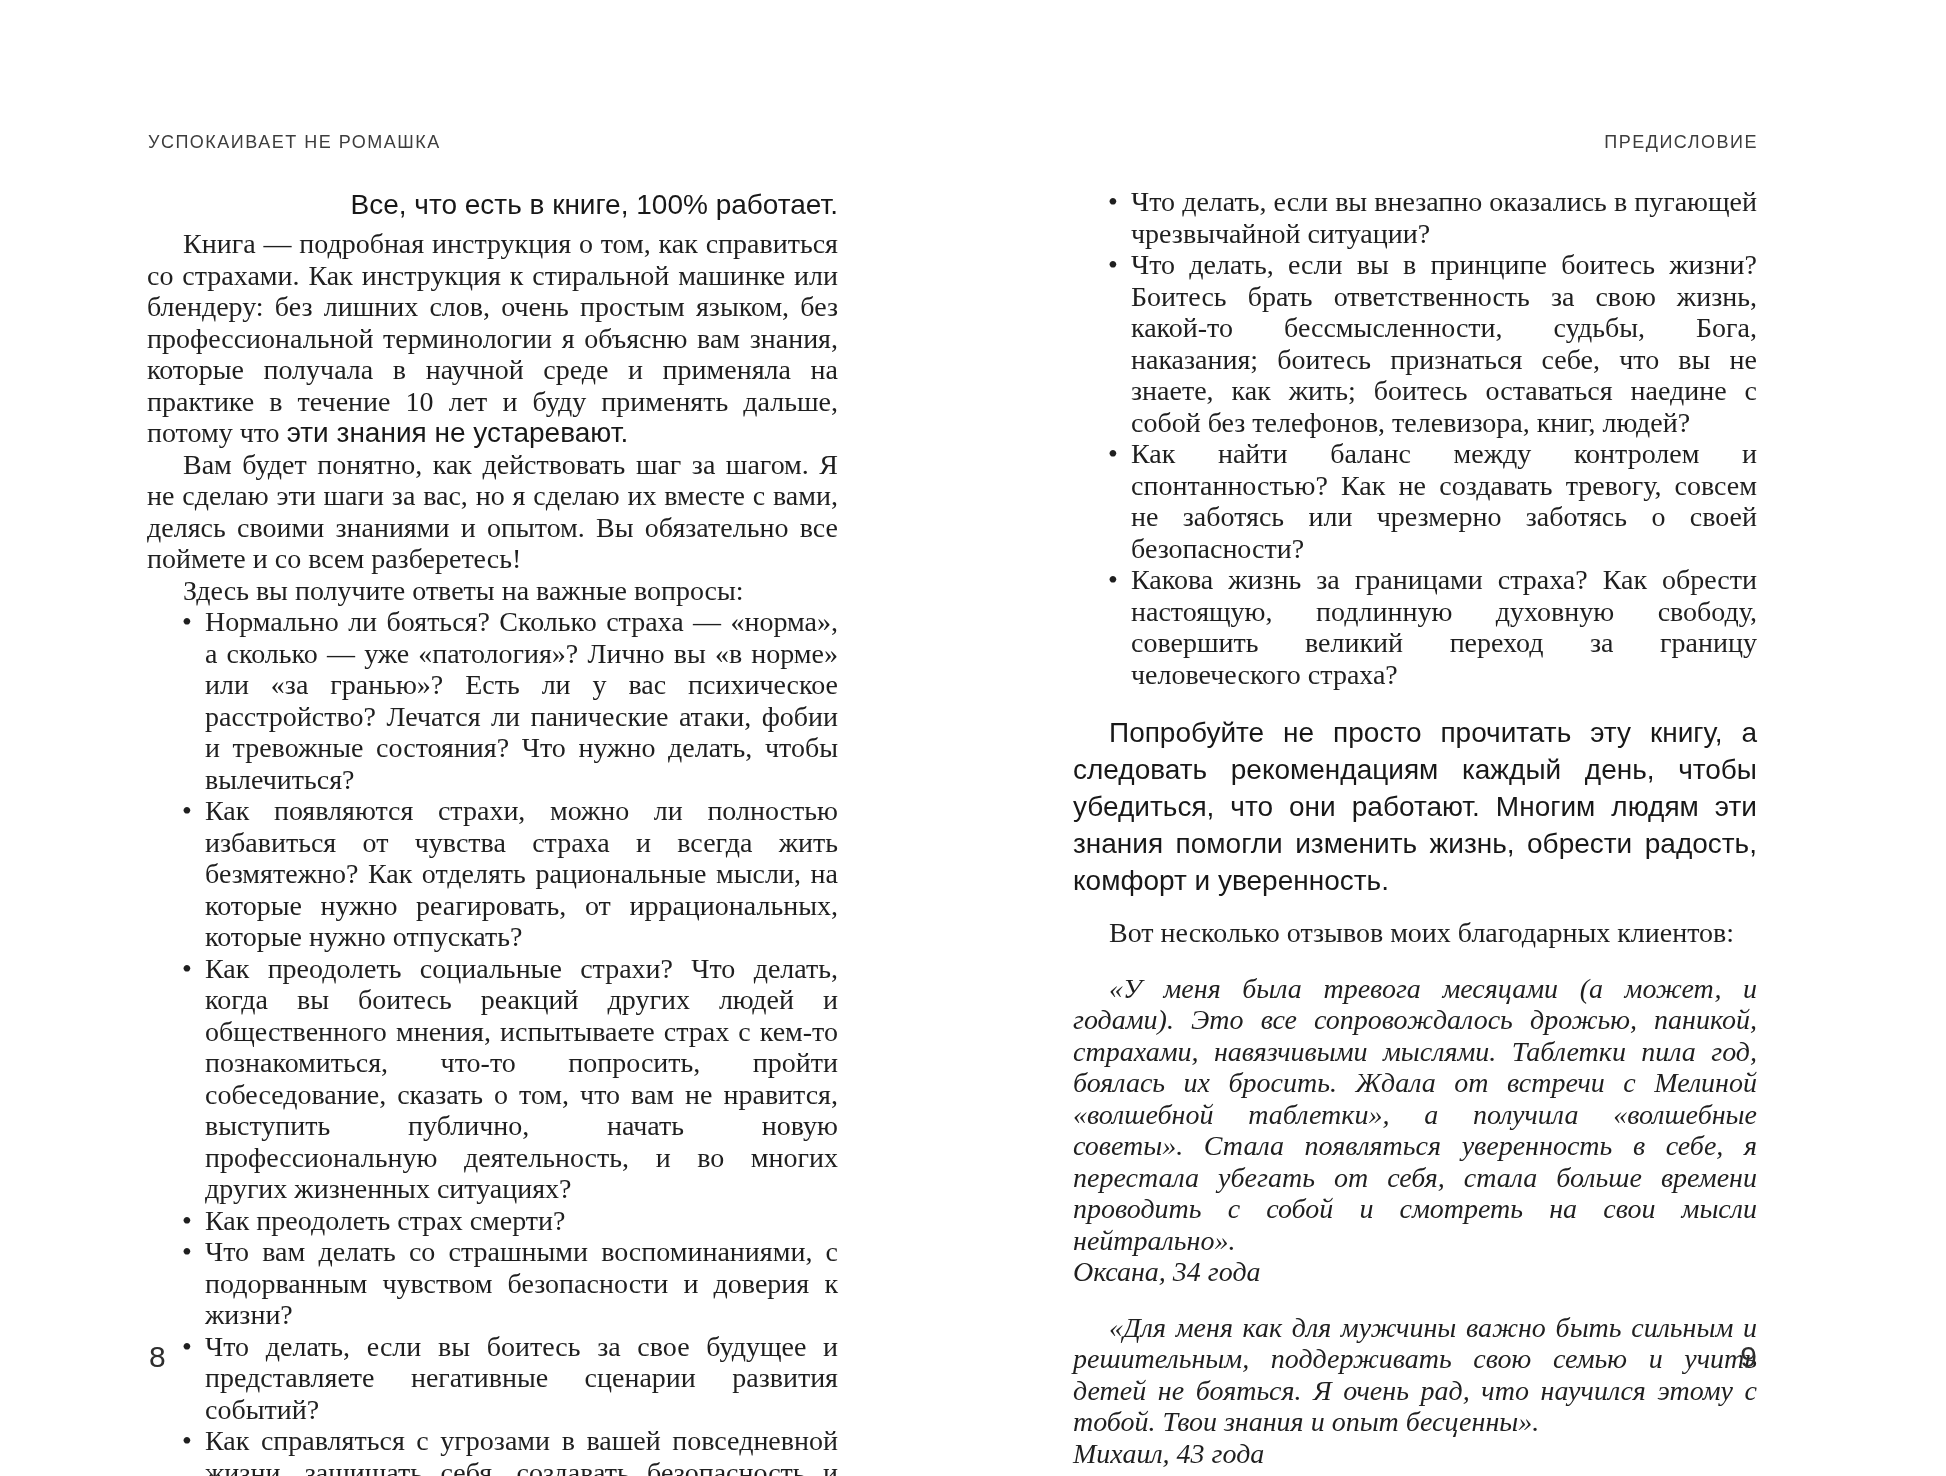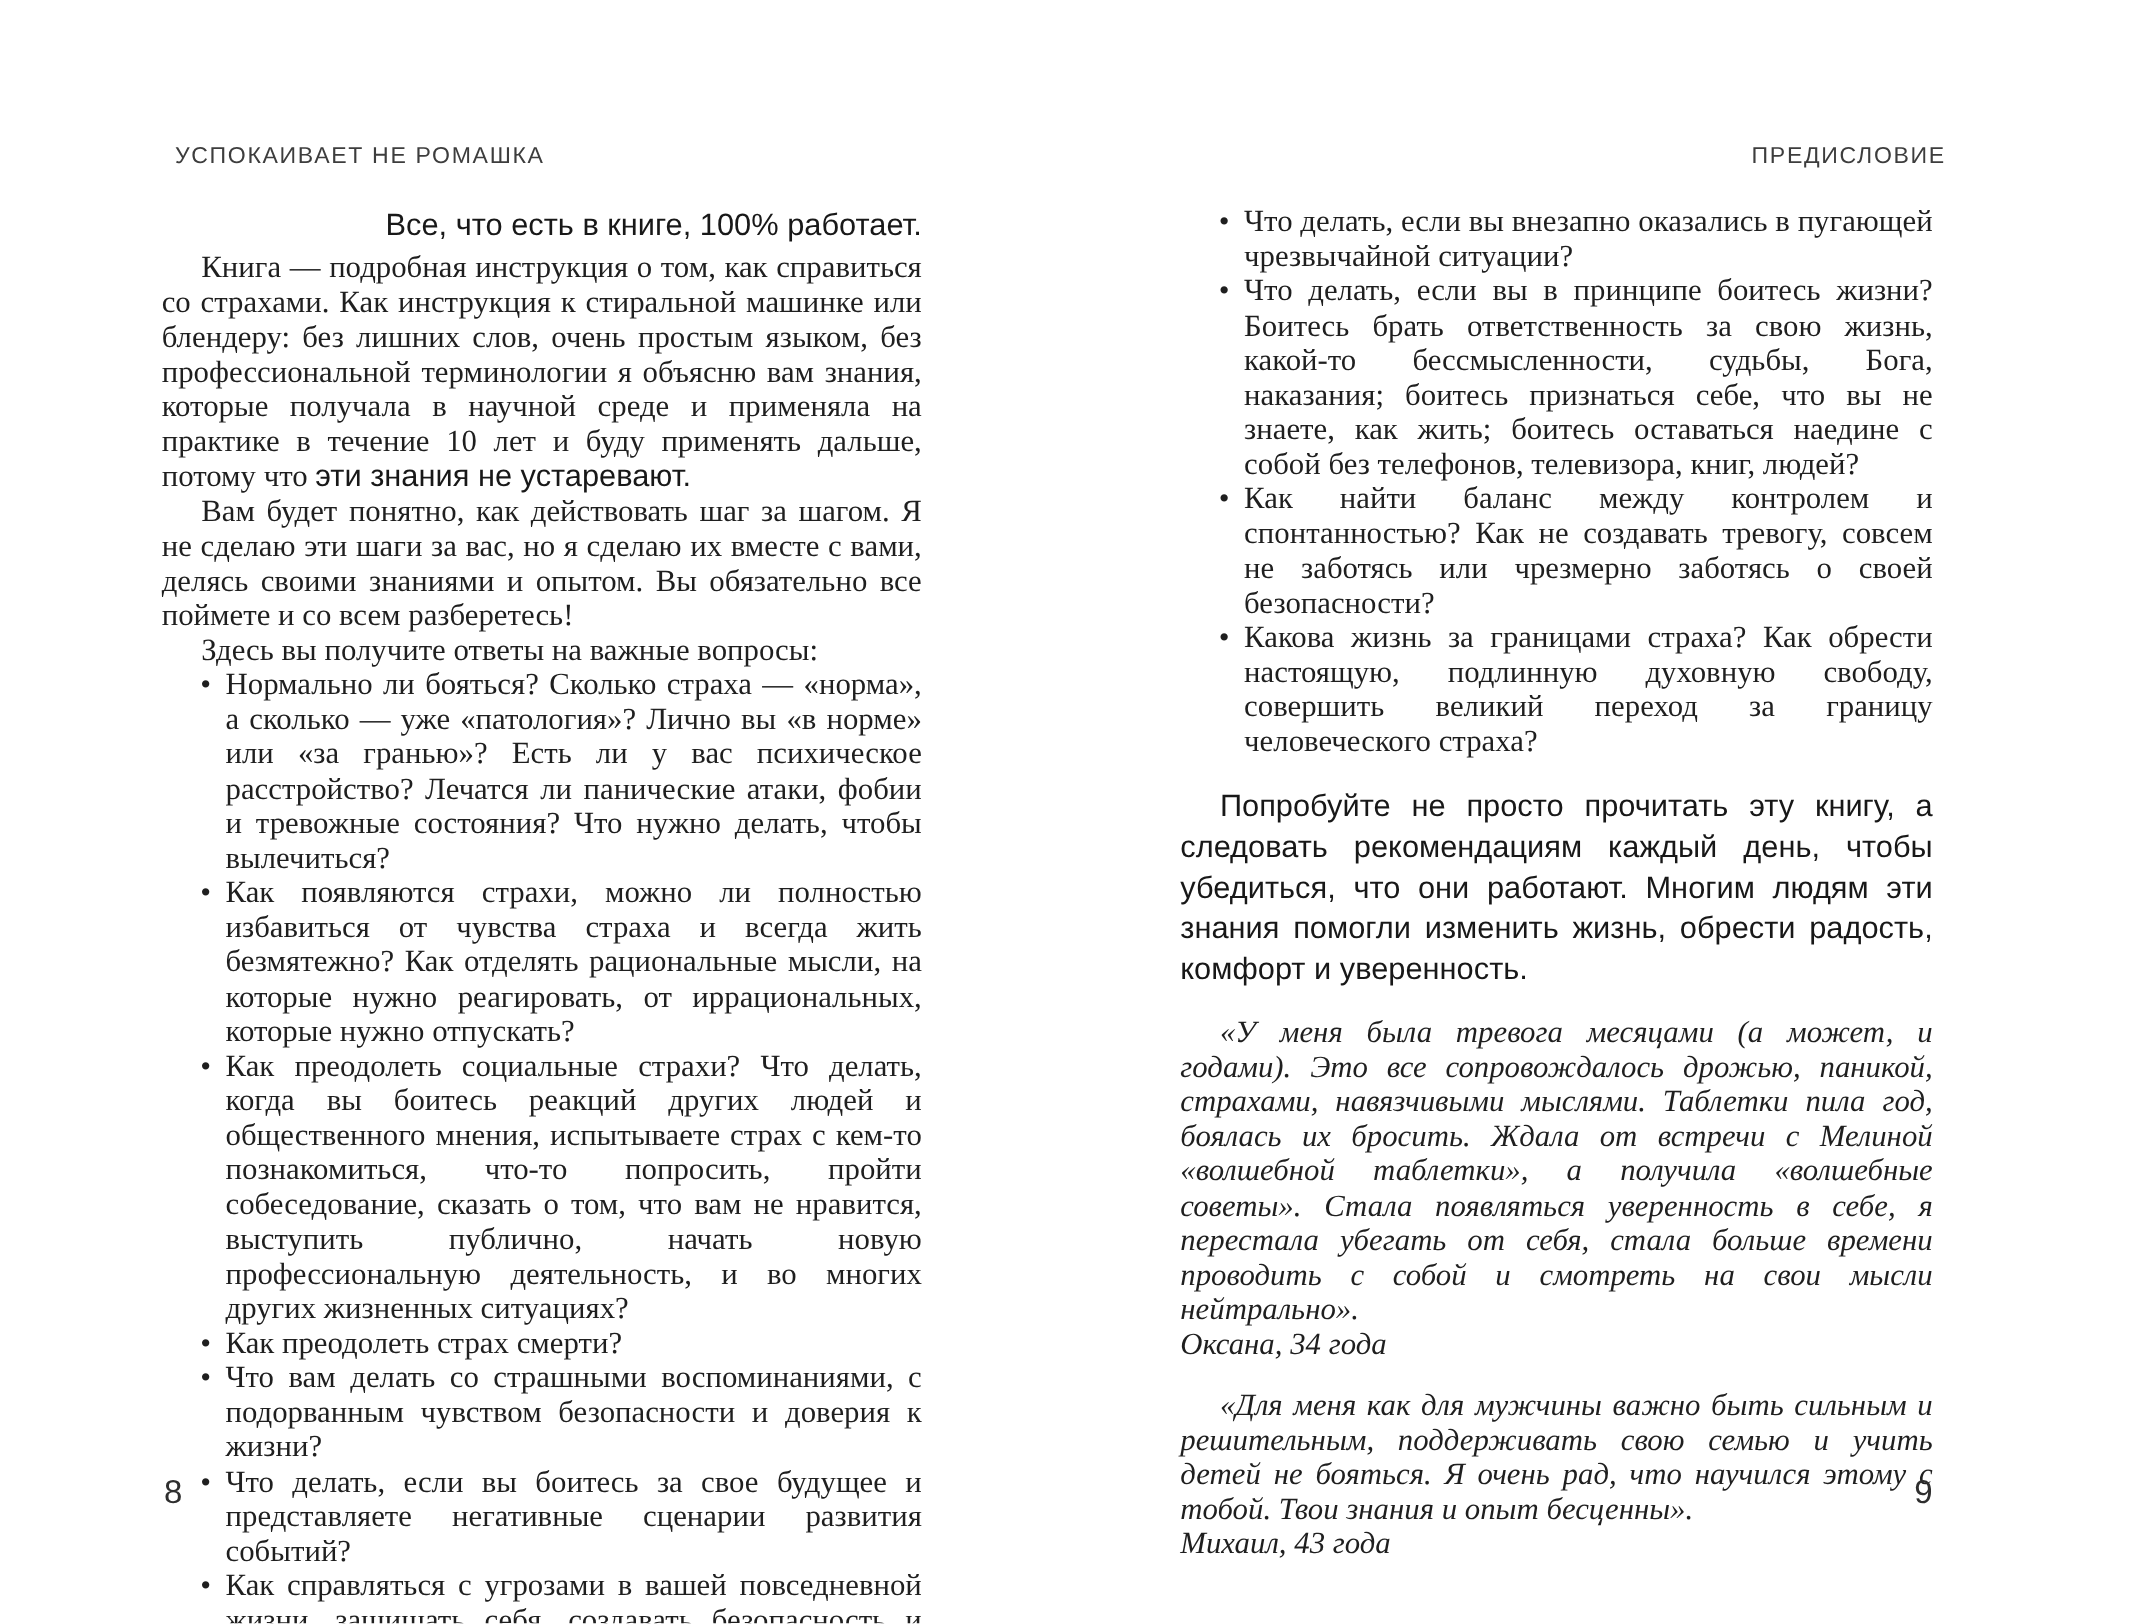--- a/index.html
+++ b/index.html
@@ -22,24 +22,24 @@
       position: absolute;
       top: 0;
       height: 100%;
     }
     .page-left  { left: 147px;  width: 691px; }
     .page-right { left: 1073px; width: 684px; }
 
     .running-head {
       position: absolute;
       top: 130px;
-      left: 12px;
+      left: 1px;
       width: 100%;
       font-family: "Liberation Sans", sans-serif;
-      font-size: 21px;
+      font-size: 18px;
       line-height: 24px;
       letter-spacing: 1.5px;
       color: var(--running-head, #3d3d3d);
     }
     .running-head.right { text-align: right; }
 
     .flow {
       position: absolute;
       top: 186px;
       left: 0;
@@ -141,20 +141,21 @@
     <div class="flow">
       <div class="bullets">
         <div class="bullet-item">Что делать, если вы внезапно оказались в пугающей чрезвычайной ситуации?</div>
         <div class="bullet-item">Что делать, если вы в принципе боитесь жизни? Боитесь брать ответственность за свою жизнь, какой-то бессмысленности, судьбы, Бога, наказания; боитесь признаться себе, что вы не знаете, как жить; боитесь оставаться наедине с собой без телефонов, телевизора, книг, людей?</div>
         <div class="bullet-item">Как найти баланс между контролем и спонтанностью? Как не создавать тревогу, совсем не заботясь или чрезмерно заботясь о своей безопасности?</div>
         <div class="bullet-item">Какова жизнь за границами страха? Как обрести настоящую, подлинную духовную свободу, совершить великий переход за границу человеческого страха?</div>
       </div>
 
       <p class="sans sans-para indent">Попробуйте не просто прочитать эту книгу, а следовать рекомендациям каждый день, чтобы убедиться, что они работают. Многим людям эти знания помогли изменить жизнь, обрести радость, комфорт и уверенность.</p>
 
+      <p class="indent reviews-intro">Вот несколько отзывов моих благодарных клиентов:</p>
 
       <p class="quote indent">«У меня была тревога месяцами (а может, и годами). Это все сопровождалось дрожью, паникой, страхами, навязчивыми мыслями. Таблетки пила год, боялась их бросить. Ждала от встречи с Мелиной «волшебной таблетки», а получила «волшебные советы». Стала появляться уверенность в себе, я перестала убегать от себя, стала больше времени проводить с собой и смотреть на свои мысли нейтрально».</p>
       <p class="quote-author">Оксана, 34 года</p>
 
       <p class="quote indent">«Для меня как для мужчины важно быть сильным и решительным, поддерживать свою семью и учить детей не бояться. Я очень рад, что научился этому с тобой. Твои знания и опыт бесценны».</p>
       <p class="quote-author">Михаил, 43 года</p>
     </div>
 
     <div class="page-number">9</div>
   </section>

